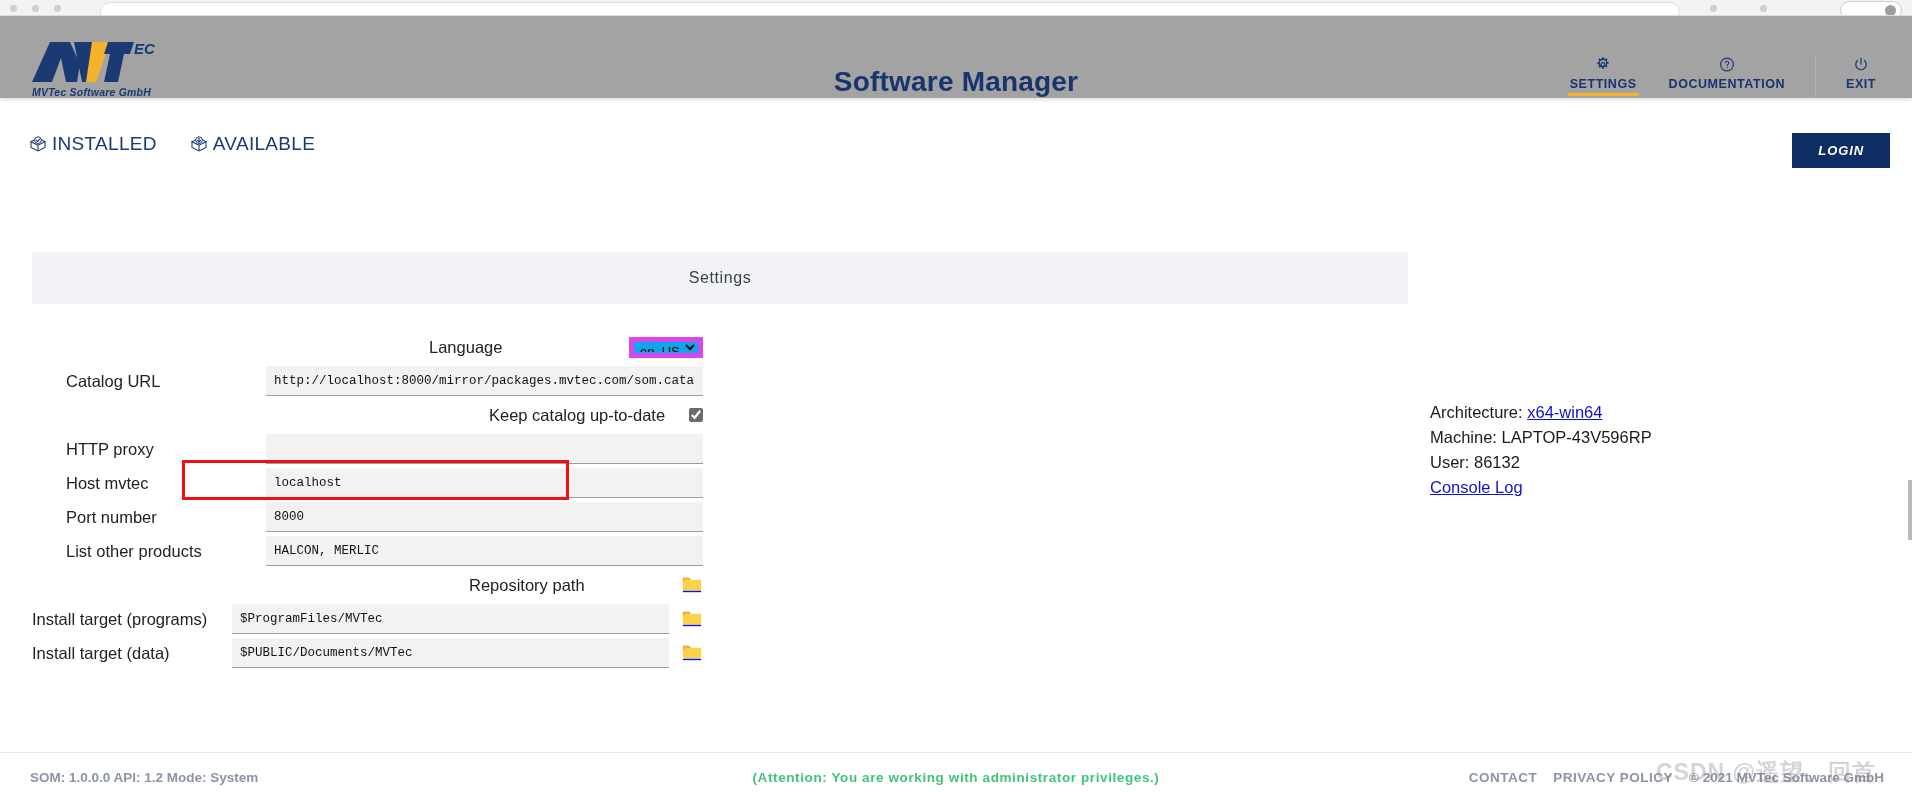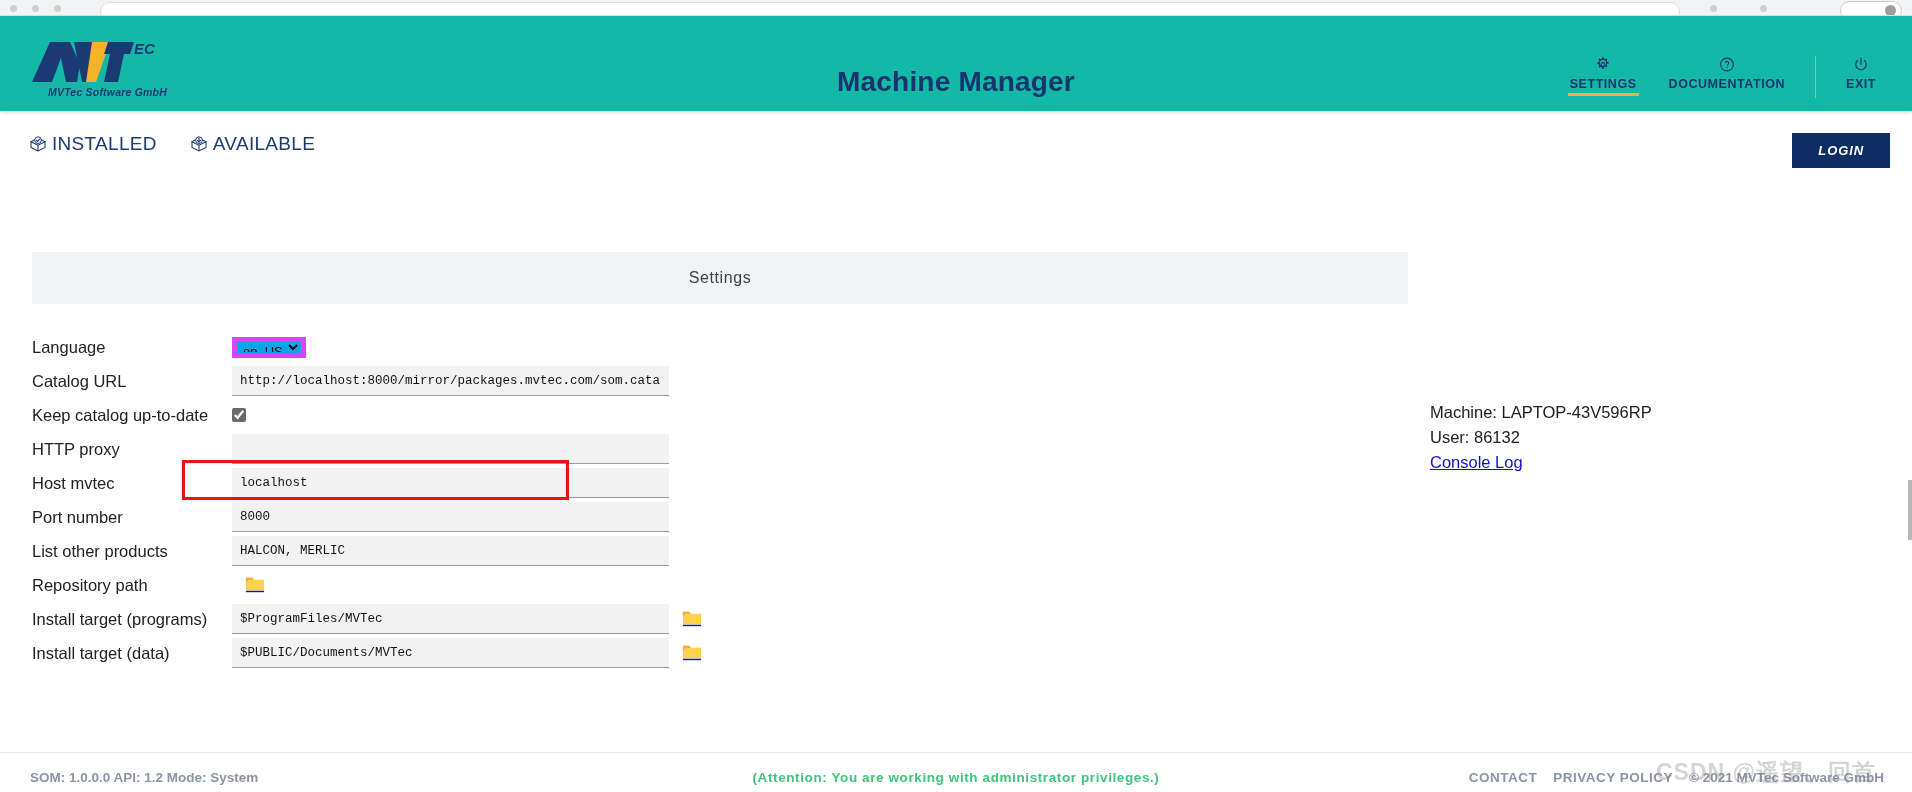--- a/index.html
+++ b/index.html
@@ -29,30 +29,30 @@
     position: absolute; right: 10px; top: 1px; width: 62px; height: 19px;
     border: 1px solid #cccccc; border-radius: 10px; background: #fff;
   }
   .chrome-pill-dot {
     position: absolute; right: 16px; top: 5px; width: 11px; height: 11px;
     border-radius: 50%; background: #9e9e9e;
   }
 
   
   .app-header {
-    position: absolute; top: 16px; left: 0; width: 1912px; height: 95px;
-    background: #14b8a6;
+    position: absolute; top: 16px; left: 0; width: 1912px; height: 82px;
+    background: #a3a3a3;
     box-shadow: 0 2px 4px rgba(0,0,0,.13);
   }
   .logo-wrap {
     position: absolute; left: 30px; top: 22px;
     width: 180px; height: 62px;
   }
   .logo-tagline {
-    position: absolute; left: 18px; top: 48px;
+    position: absolute; left: 2px; top: 48px;
     font-size: 10.5px; font-weight: bold; font-style: italic;
     color: #1b3a73; letter-spacing: .2px;
     white-space: nowrap;
   }
   .app-title {
     position: absolute; left: 0; right: 0; top: 50px;
     text-align: center;
     font-size: 28px; font-weight: bold; color: #18346e;
     letter-spacing: .2px;
   }
@@ -107,21 +107,21 @@
     position: absolute; left: 32px; top: 74px; width: 1376px; height: 52px;
     background: #f2f3f7;
     display: flex; align-items: center; justify-content: center;
     font-size: 16px; color: #3b3f46; letter-spacing: .6px;
   }
 
   .form { position: absolute; left: 32px; top: 152px; }
   .form-row {
     position: relative;
     display: flex; align-items: center;
-    height: 34px; margin-bottom: 0;
+    height: 34px; margin-bottom: 0; justify-content: flex-end;
   }
   .form-label {
     width: 200px; flex: none;
     font-size: 16.5px; color: #222222;
     white-space: nowrap;
   }
   .field {
     width: 437px; height: 30px;
     background: #f2f2f2; border: none;
     border-bottom: 1px solid #9a9a9a;
@@ -210,21 +210,21 @@
     <svg width="150" height="48" viewBox="0 0 150 48">
       <path d="M2 44 L20 4 L40 4 L50 26 L47 44 L36 44 L31 20 L22 44 Z" fill="#1b3a73"></path>
       <path d="M44 4 L62 4 L66 30 L58 44 L52 44 Z" fill="#1b3a73"></path>
       <path d="M62 4 L80 4 L66 44 L56 44 Z" fill="#f5b32b"></path>
       <path d="M78 4 L104 4 L100 16 L94 16 L88 44 L74 44 L80 16 L74 16 Z" fill="#1b3a73"></path>
       <text x="104" y="16" font-family="Liberation Sans, sans-serif" font-size="15" font-weight="bold" font-style="italic" fill="#1b3a73">EC</text>
     </svg>
     <div class="logo-tagline">MVTec Software GmbH</div>
   </div>
 
-  <div class="app-title">Machine Manager</div>
+  <div class="app-title">Software Manager</div>
 
   <div class="header-actions">
 
     <div class="hdr-item active">
       <svg class="hdr-ico" width="18" height="18" viewBox="0 0 24 24">
         <path fill="#18346e" d="M12 8.5A3.5 3.5 0 1 0 12 15.5 3.5 3.5 0 1 0 12 8.5Zm0 1.6a1.9 1.9 0 1 1 0 3.8 1.9 1.9 0 0 1 0-3.8Z"></path>
         <path fill="#18346e" d="M11 1.6h2l.35 2.1a8.4 8.4 0 0 1 1.9.8l1.75-1.25 1.4 1.4L17.2 6.4c.35.6.62 1.25.78 1.93l2.1.35v2l-2.1.35a8.4 8.4 0 0 1-.78 1.93l1.2 1.75-1.4 1.4-1.75-1.2a8.4 8.4 0 0 1-1.9.78L13 18.4h-2l-.35-2.1a8.4 8.4 0 0 1-1.9-.78l-1.75 1.2-1.4-1.4 1.2-1.75a8.4 8.4 0 0 1-.78-1.93l-2.1-.35v-2l2.1-.35c.16-.68.43-1.33.78-1.93L5.6 4.65l1.4-1.4L8.75 4.5a8.4 8.4 0 0 1 1.9-.8ZM12 5.6a4.4 4.4 0 1 0 0 8.8 4.4 4.4 0 0 0 0-8.8Z"></path>
       </svg>
       <span class="hdr-label">SETTINGS</span>
       <span class="hdr-underline"></span>
@@ -359,20 +359,23 @@
           <line x1="2" y1="19.2" x2="22" y2="19.2" stroke="#1111cc" stroke-width="1.6"></line>
         </svg>
       </span>
     </div>
 
   </div>
 
   <div class="red-box"></div>
 
   <div class="sysinfo">
+    <div>
+      <span>Architecture: </span><a>x64-win64</a>
+    </div>
     <div>Machine: LAPTOP-43V596RP</div>
     <div>User: 86132</div>
     <div><a>Console Log</a></div>
   </div>
 
 </div>
 
 <div class="scroll-mark" style="top:480px;height:60px"></div>
 
 <div class="footer">

